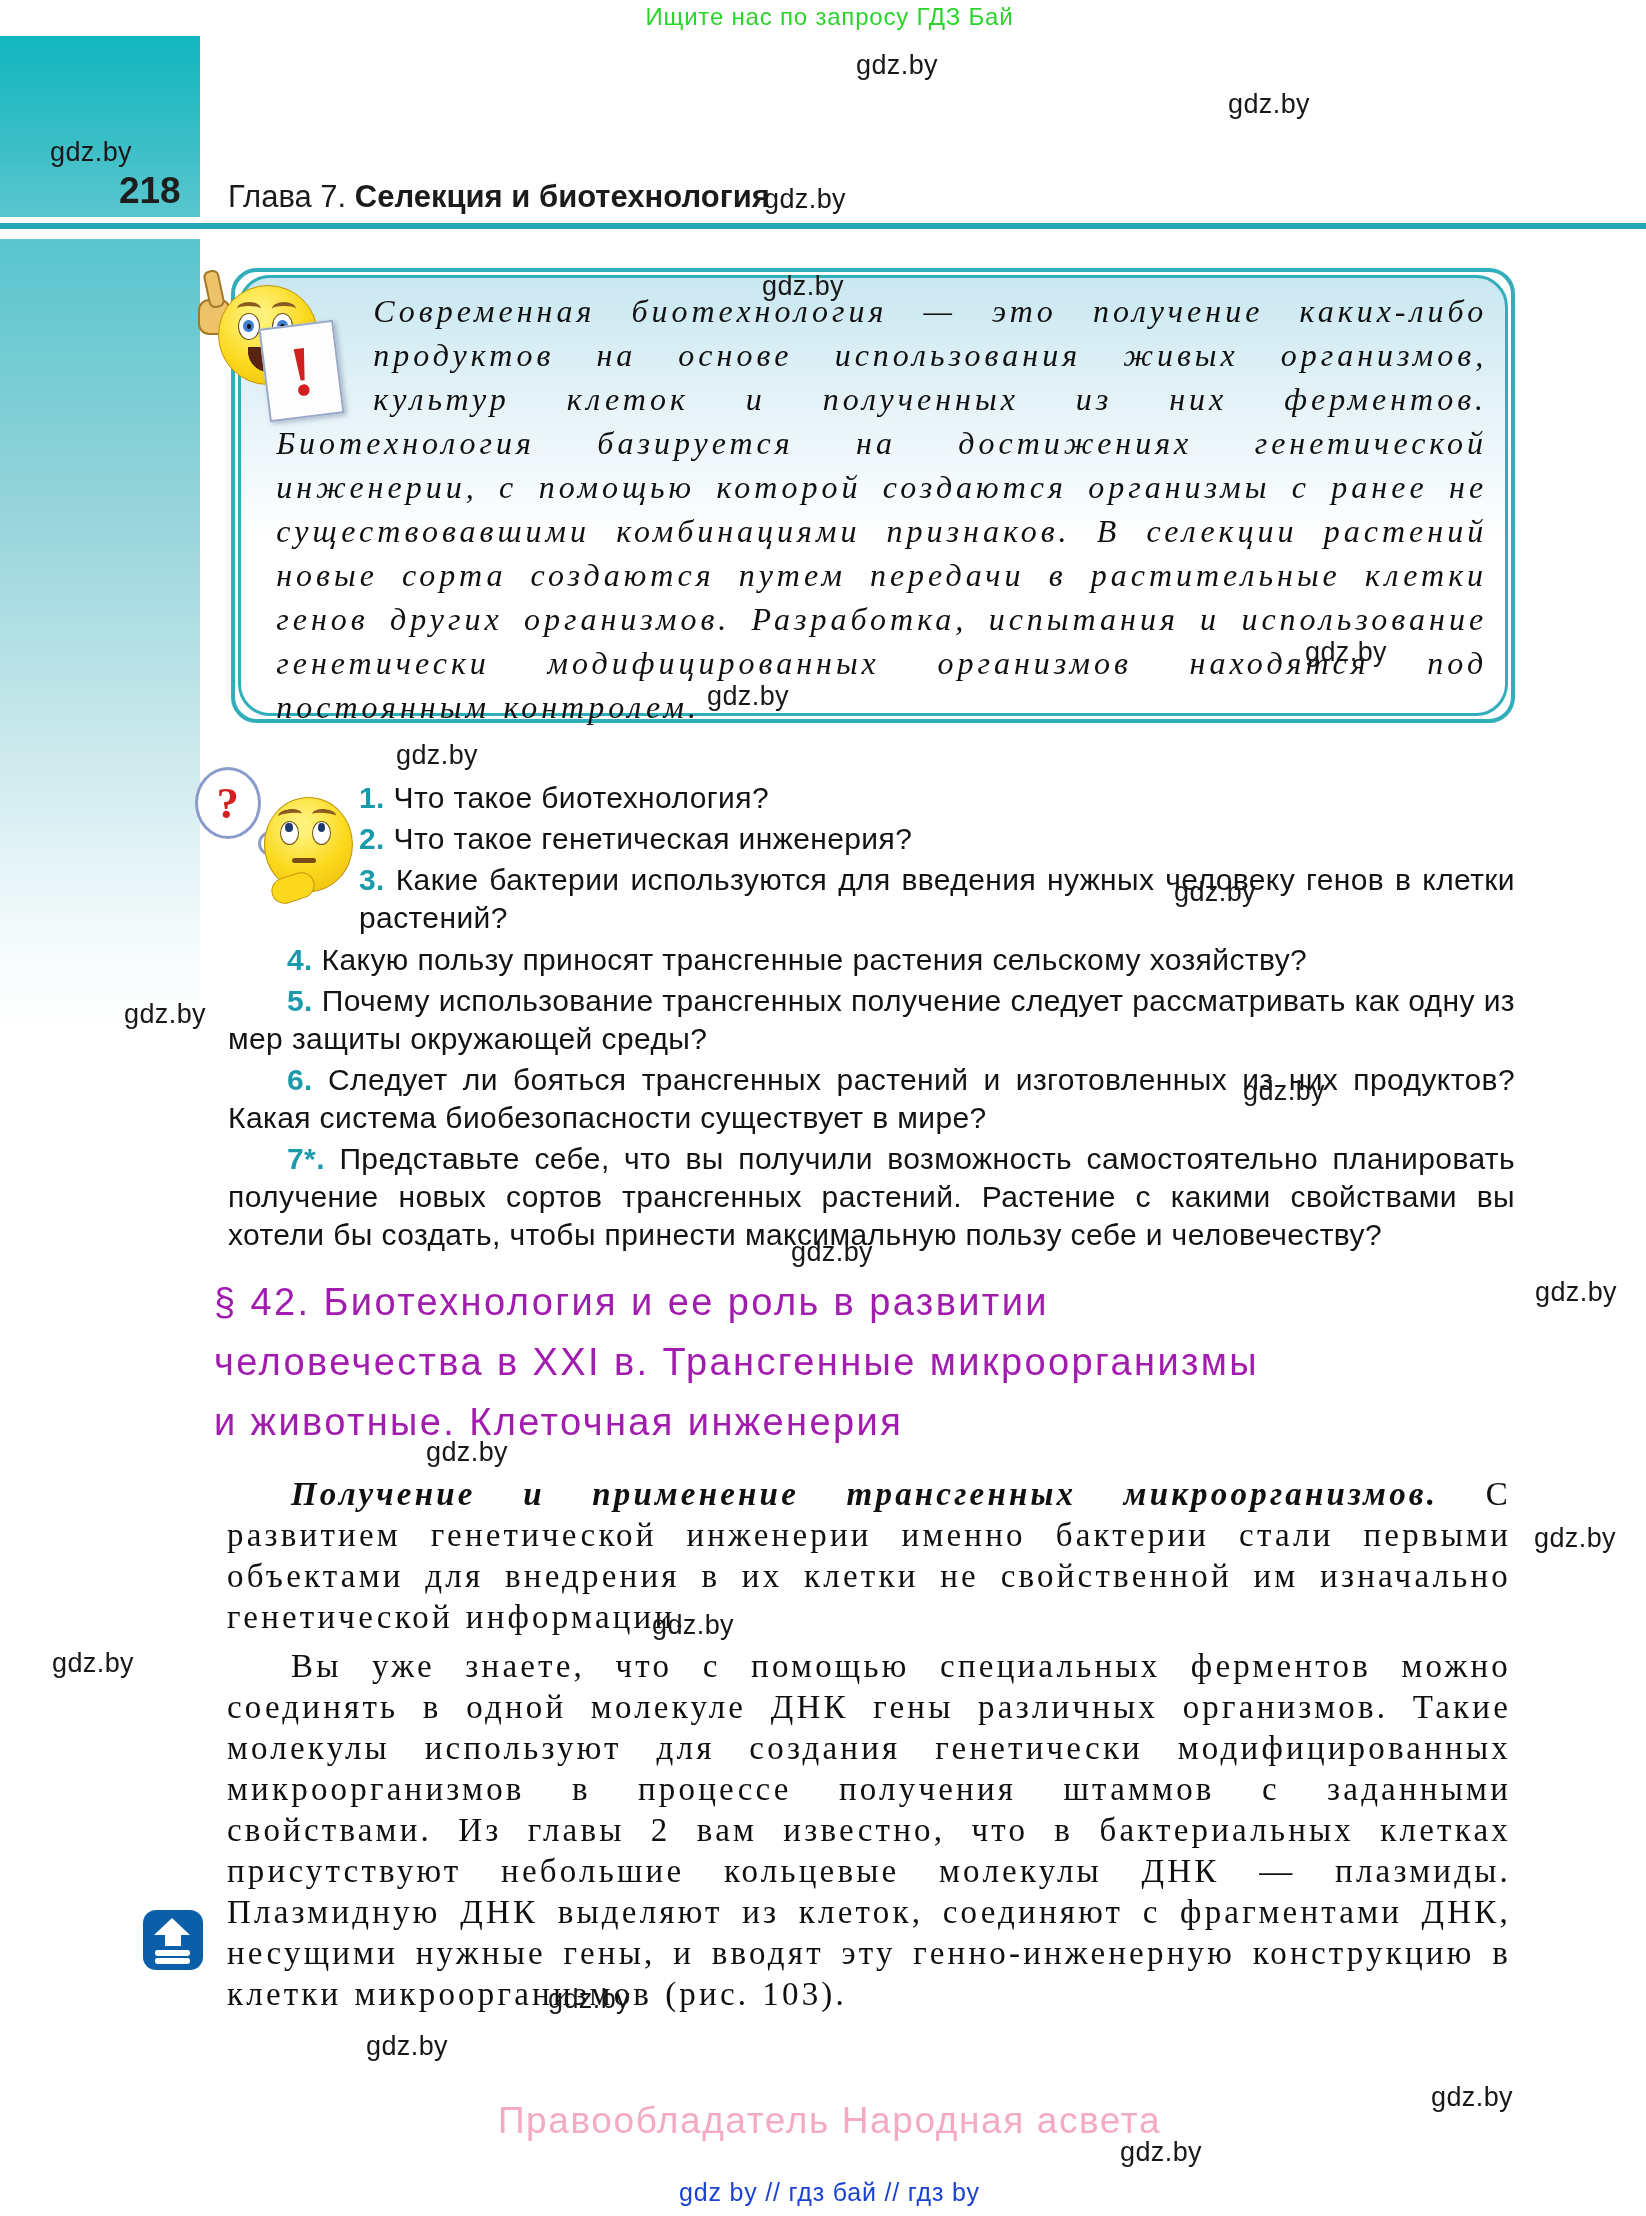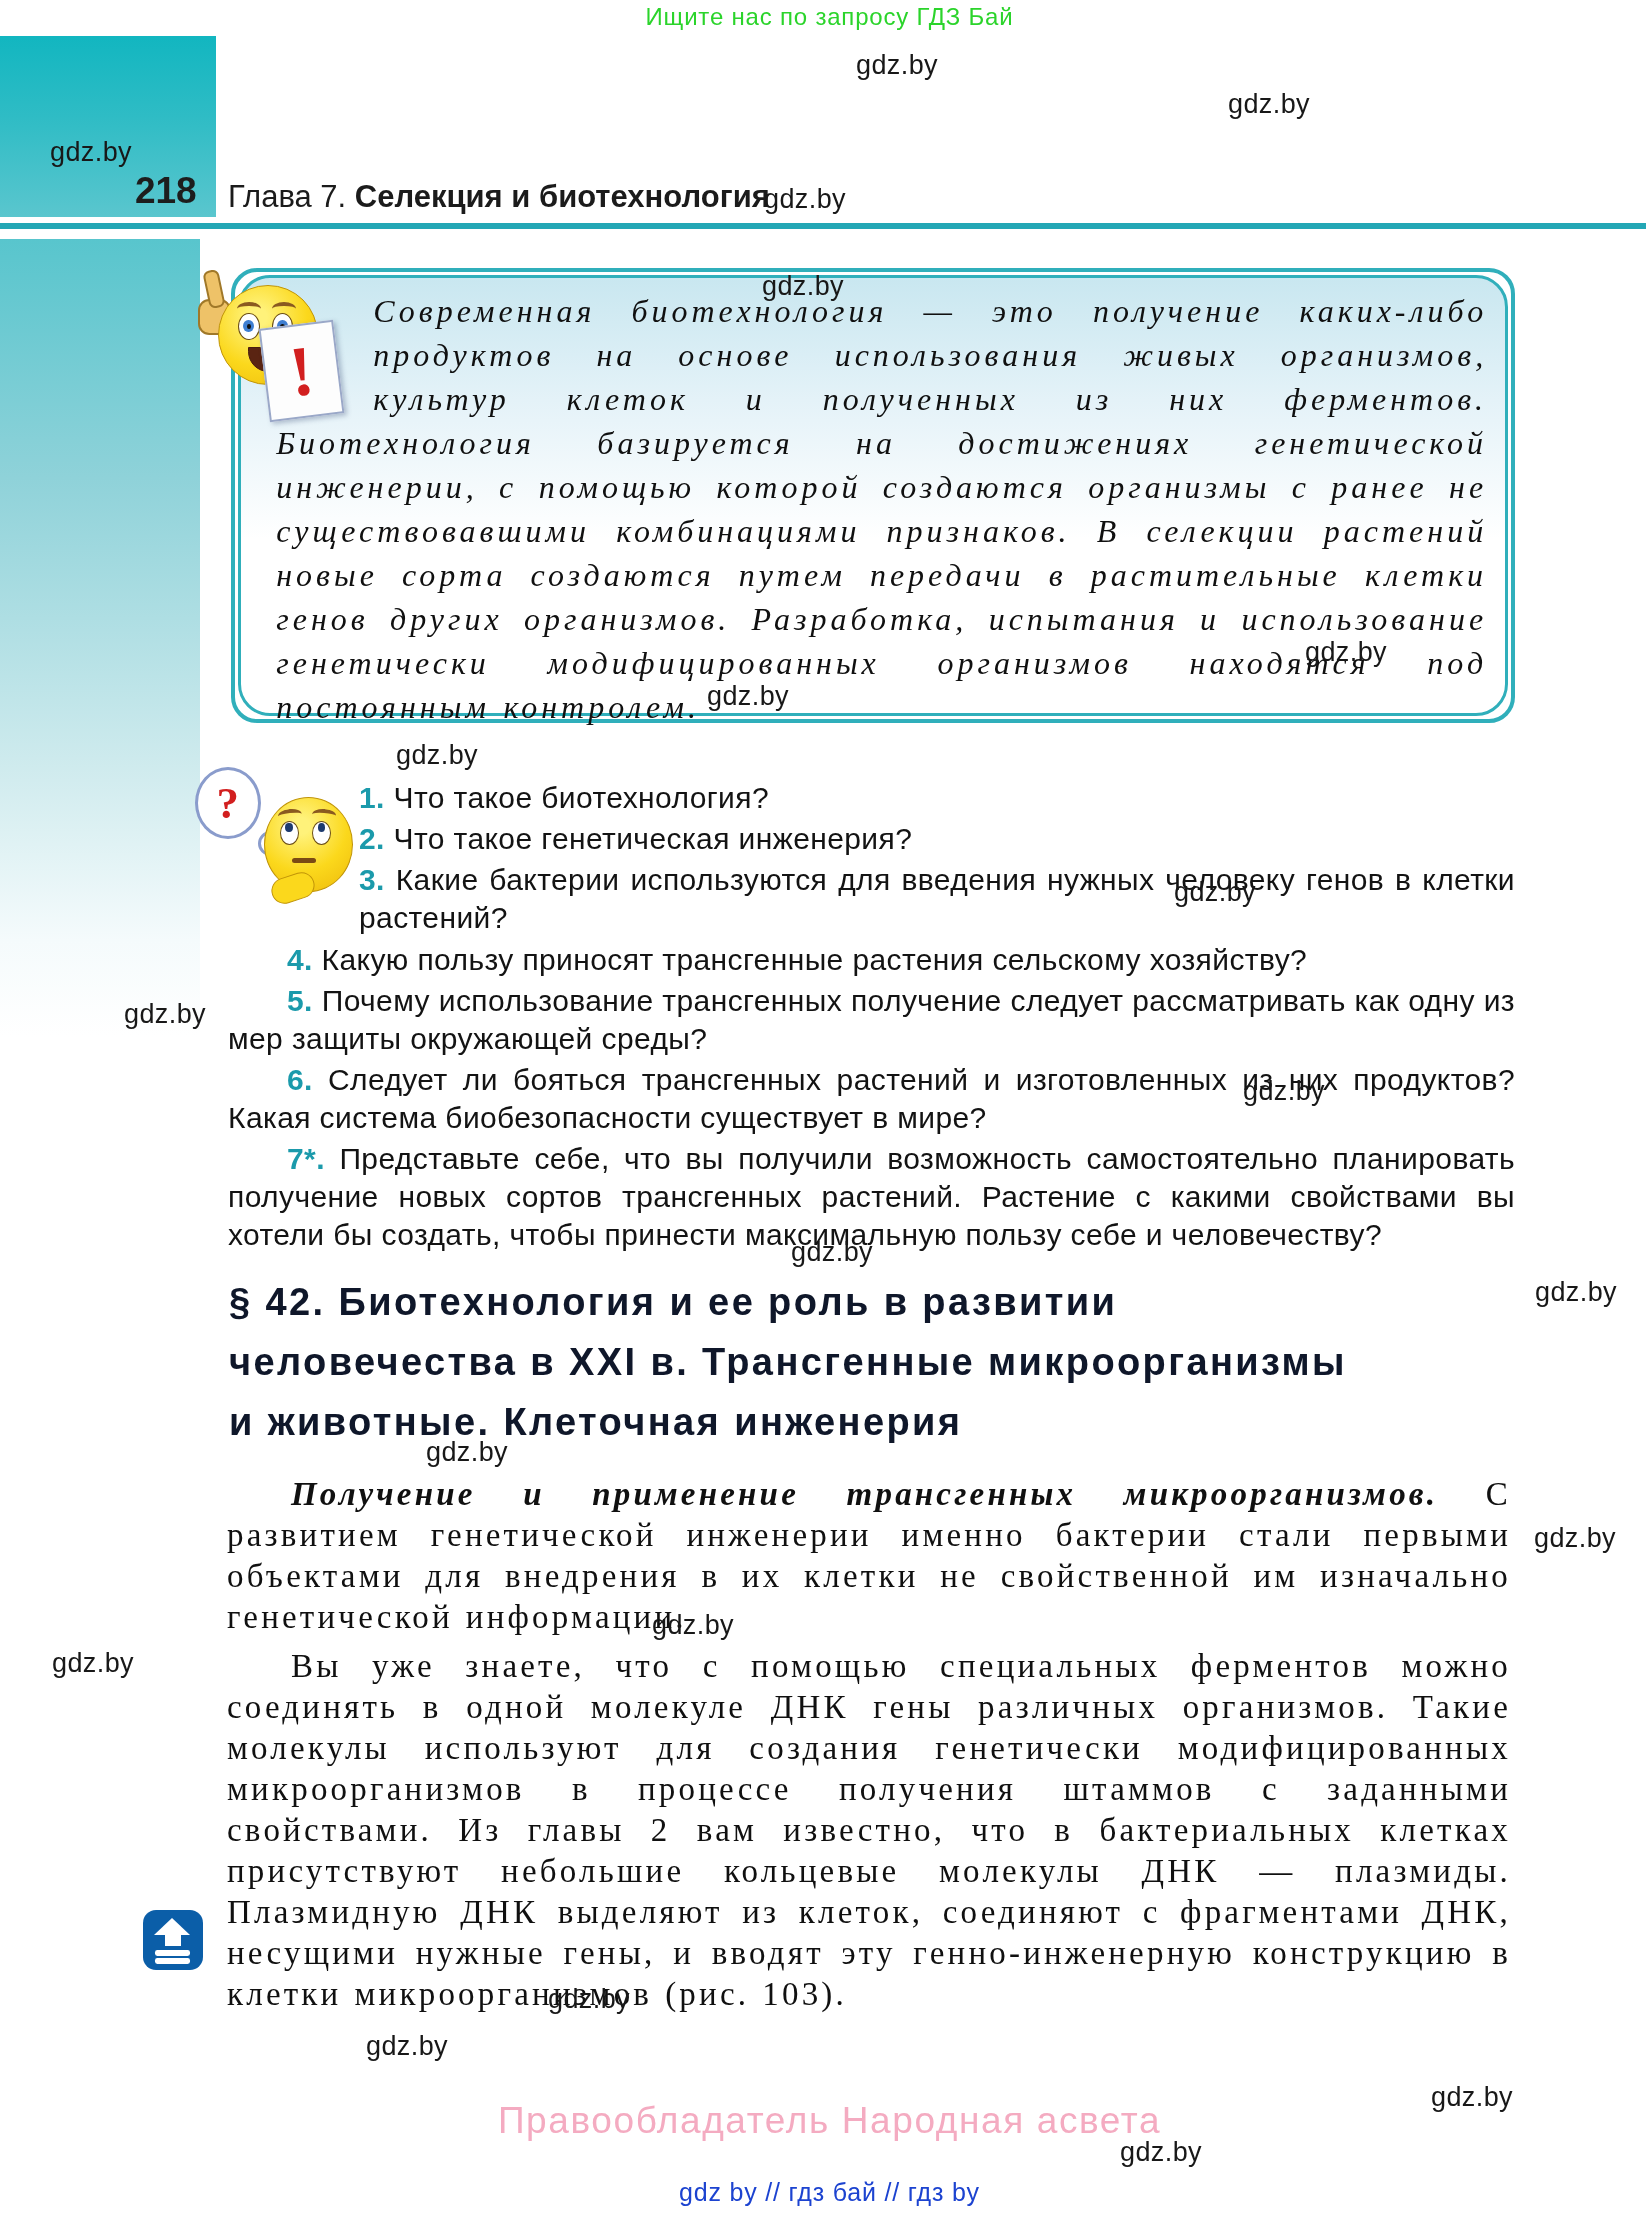--- a/index.html
+++ b/index.html
@@ -7,21 +7,21 @@
         font-family:"Liberation Sans",sans-serif;color:#141414;padding-left:12px;}
 
   
   .banner{position:absolute;top:3.2px;left:0;width:100%;text-align:center;
           font-size:24px;color:#2bd42b;letter-spacing:0.8px;}
 
   
   .wm{position:absolute;font-size:27px;color:#181818;letter-spacing:0.4px;white-space:nowrap;}
 
   
-  .header-block{position:absolute;left:0;top:36px;width:216px;height:181px;
+  .header-block{position:absolute;left:0;top:36px;width:200px;height:181px;
                 background:linear-gradient(180deg,#12b6c0 0%,#2fbcc5 45%,#5ac6ce 100%);}
   .page-num{position:absolute;right:19.3px;bottom:4.8px;font-size:37px;font-weight:bold;color:#1d1d1d;}
   .chapter-line{position:absolute;left:228px;top:179px;font-size:31px;color:#1b1b1b;white-space:nowrap;}
   .chapter-line .bold{font-weight:bold;}
   .rule{position:absolute;left:0;top:223px;width:1647px;height:6.4px;background:#23a7b5;}
   .sidebar{position:absolute;left:0;top:239px;width:200px;height:798px;
            background:linear-gradient(180deg,#58c5cd 0%,#8fd2d9 30%,#cdeaed 65%,#f5fbfc 88%,#ffffff 100%);}
 
   
   .info-box{position:absolute;left:231px;top:268px;width:1284px;height:455px;
@@ -76,22 +76,22 @@
           background:radial-gradient(circle at 42% 30%,#fff27a 10%,#fbd81c 55%,#edb90a 100%);
           border:1.6px solid #c09408;}
   .e2-eye{position:absolute;top:22.6px;width:17px;height:22px;background:#fff;border:1.6px solid #6b4d12;border-radius:50%;}
   .e2-eye .pupil{position:absolute;left:4.8px;top:1.6px;width:7.3px;height:8.9px;border-radius:50%;background:#1d3a6e;}
   .e2-brow{position:absolute;top:11.3px;width:24px;height:8px;border-top:4px solid #8a5a20;border-radius:50%;}
   .e2-mouth{position:absolute;left:27px;top:60px;width:24px;height:4.8px;background:#7a4a14;border-radius:3.2px;}
   .e2-hand{position:absolute;left:6.4px;top:77px;width:42px;height:24px;background:#fbd81c;
            border:1.6px solid #c09408;border-radius:13px;transform:rotate(-18deg);}
 
   
-  .sec-heading{position:absolute;left:229px;top:1272px;width:1306px;
-               font-size:38px;font-weight:bold;color:#0f172a;line-height:60px;
+  .sec-heading{position:absolute;left:214px;top:1272px;width:1306px;
+               font-size:38px;font-weight:normal;color:#a21caf;line-height:60px;
                letter-spacing:2.4px;white-space:pre-line;}
 
   
   .bodytext{position:absolute;left:223px;top:1470px;width:1292px;
             font-family:"Liberation Serif",serif;font-size:33px;line-height:41px;
             letter-spacing:3.2px;word-spacing:1.6px;text-align:justify;color:#101010;}
   .bodytext p{margin:4px;text-indent:64px;}
   .bodytext p + p{margin-top:8px;}
   .p-lead{font-style:italic;font-weight:bold;}
 

